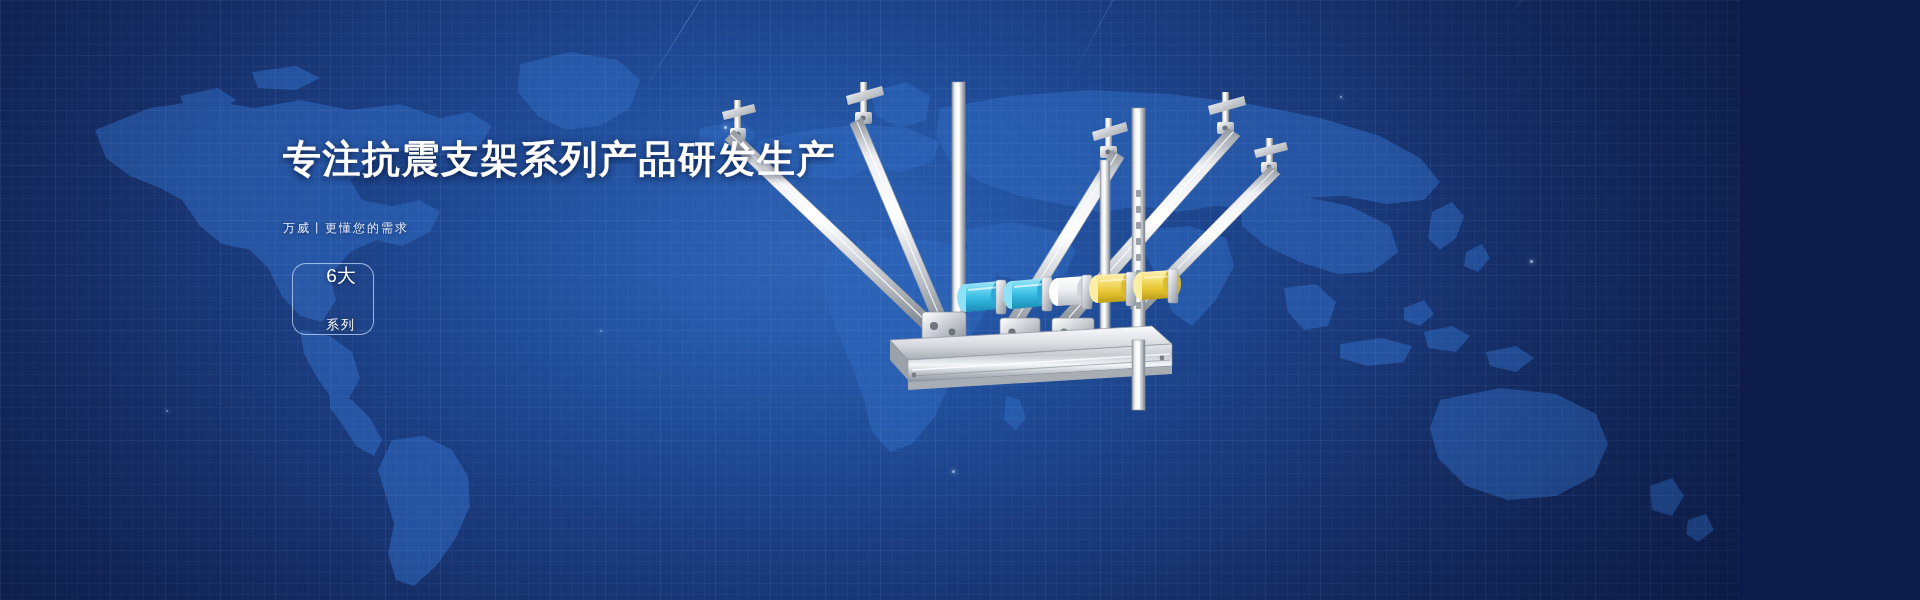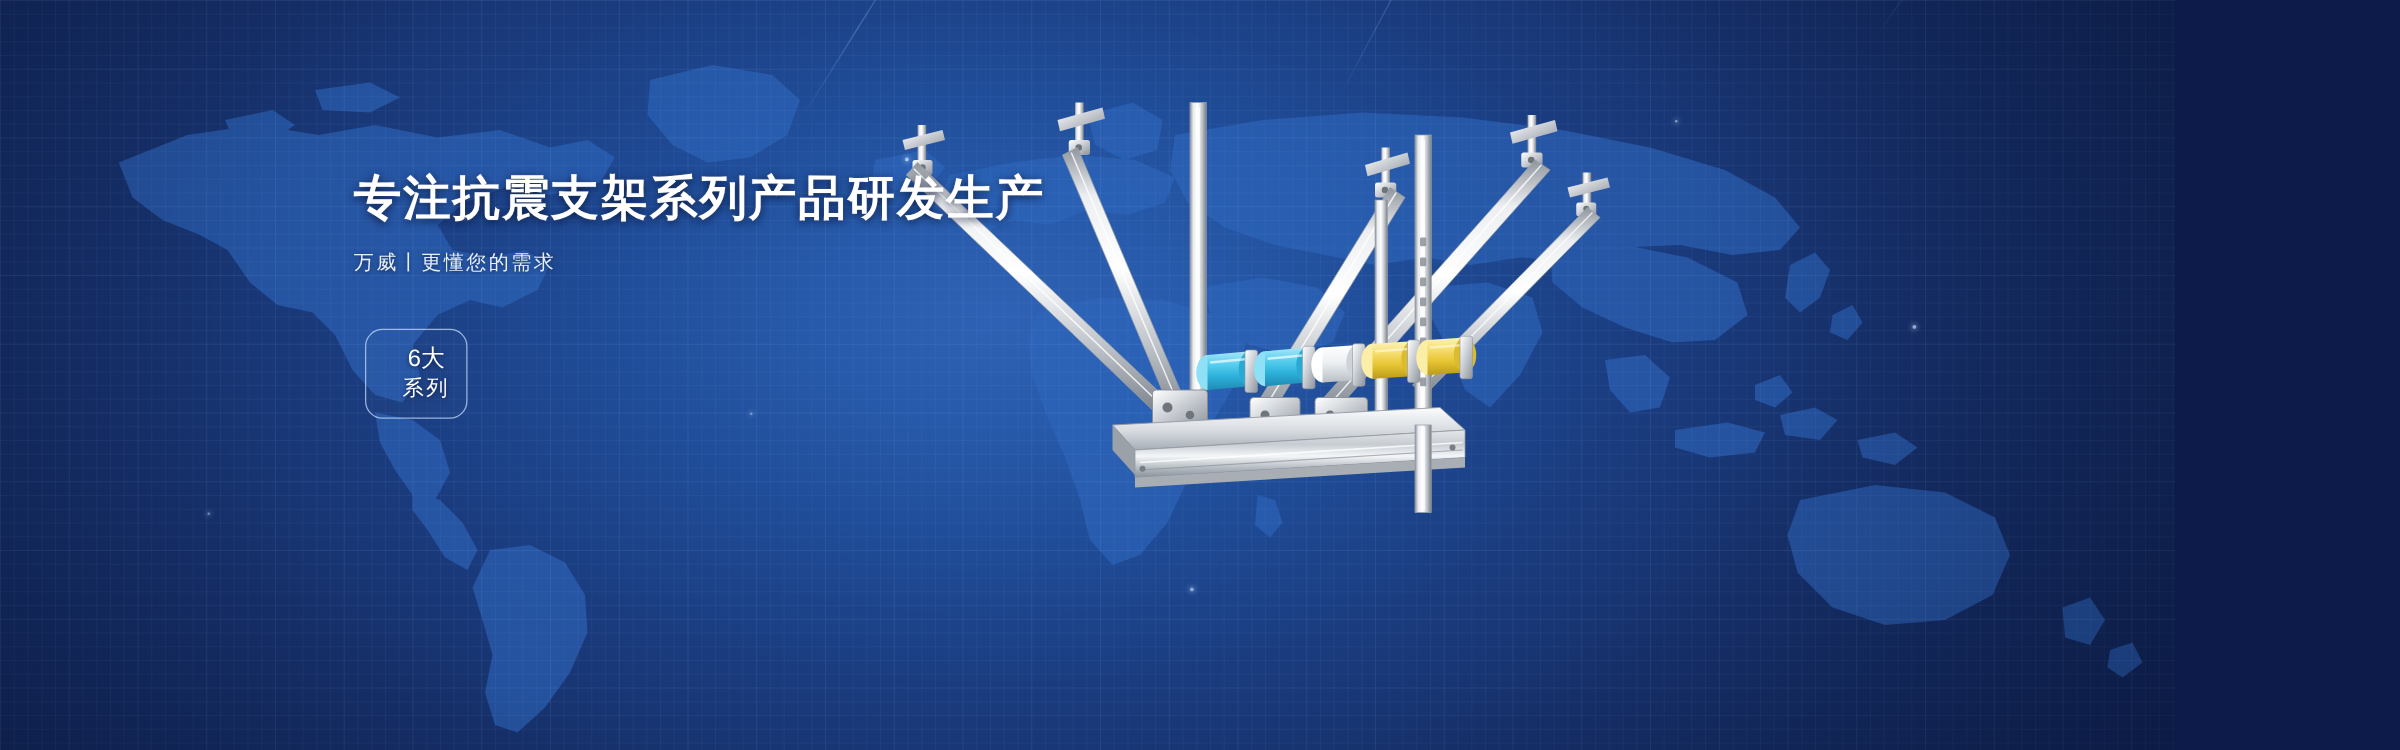--- a/index.html
+++ b/index.html
@@ -84,22 +84,22 @@
   .headline {
     font-size:38px;
     font-weight:bold;
     color:#ffffff;
     letter-spacing:1.5px;
     line-height:1.05;
     white-space:nowrap;
     text-shadow:0 2px 7px rgba(2,10,40,0.75), 0 0 1px rgba(255,255,255,0.4);
   }
   .subline {
-    margin-top:20px;
-    font-size:16px;
+    margin-top:40px;
+    font-size:12px;
     color:#e6eefc;
     letter-spacing:2px;
     white-space:nowrap;
     text-shadow:0 1px 4px rgba(2,10,40,0.6);
   }
 
   .badges {
     position:absolute;
     left:292px;
     top:263px;
@@ -107,28 +107,28 @@
     gap:32px;
   }
   .badge {
     width:82px;
     height:72px;
     border:1px solid rgba(196,218,250,0.75);
     border-radius:14px;
     display:flex;
     flex-direction:column;
     align-items:center;
-    justify-content:center;
+    justify-content:space-between;
     color:#ffffff;
     text-shadow:0 1px 4px rgba(2,10,40,0.6);
     background:rgba(255,255,255,0.015);
     padding-left:16px;
   }
   .badge .l1 { font-size:19px; line-height:1.25; letter-spacing:0px; }
-  .badge .l2 { font-size:17px; line-height:1.3; letter-spacing:2px; }
+  .badge .l2 { font-size:13px; line-height:1.3; letter-spacing:2px; }
   .badge.wide { width:86px; }
 
   
   .product {
     position:absolute;
     left:700px;
     top:40px;
     width:640px;
     height:400px;
   }

